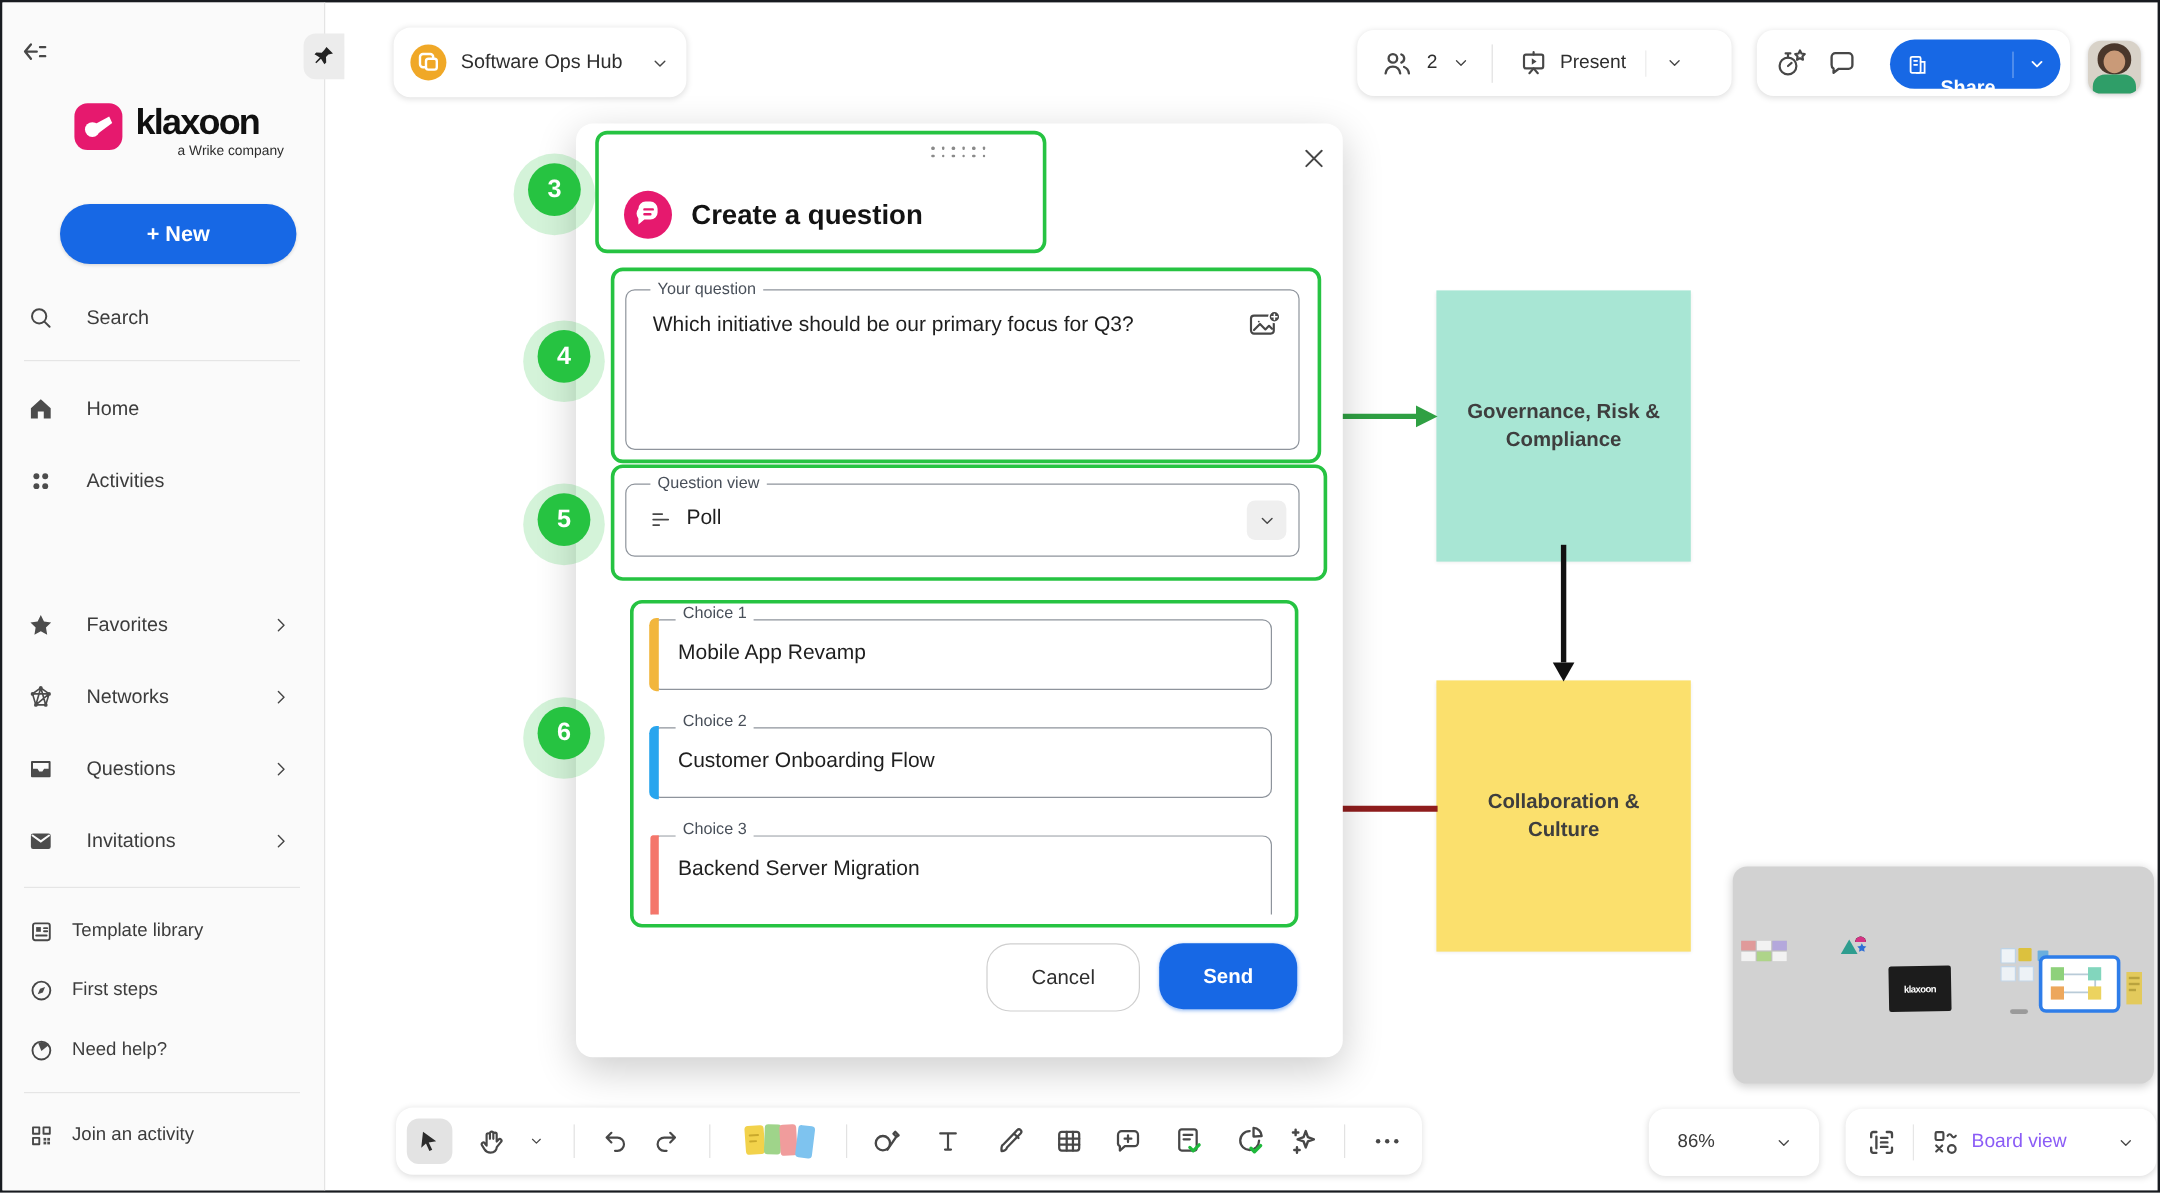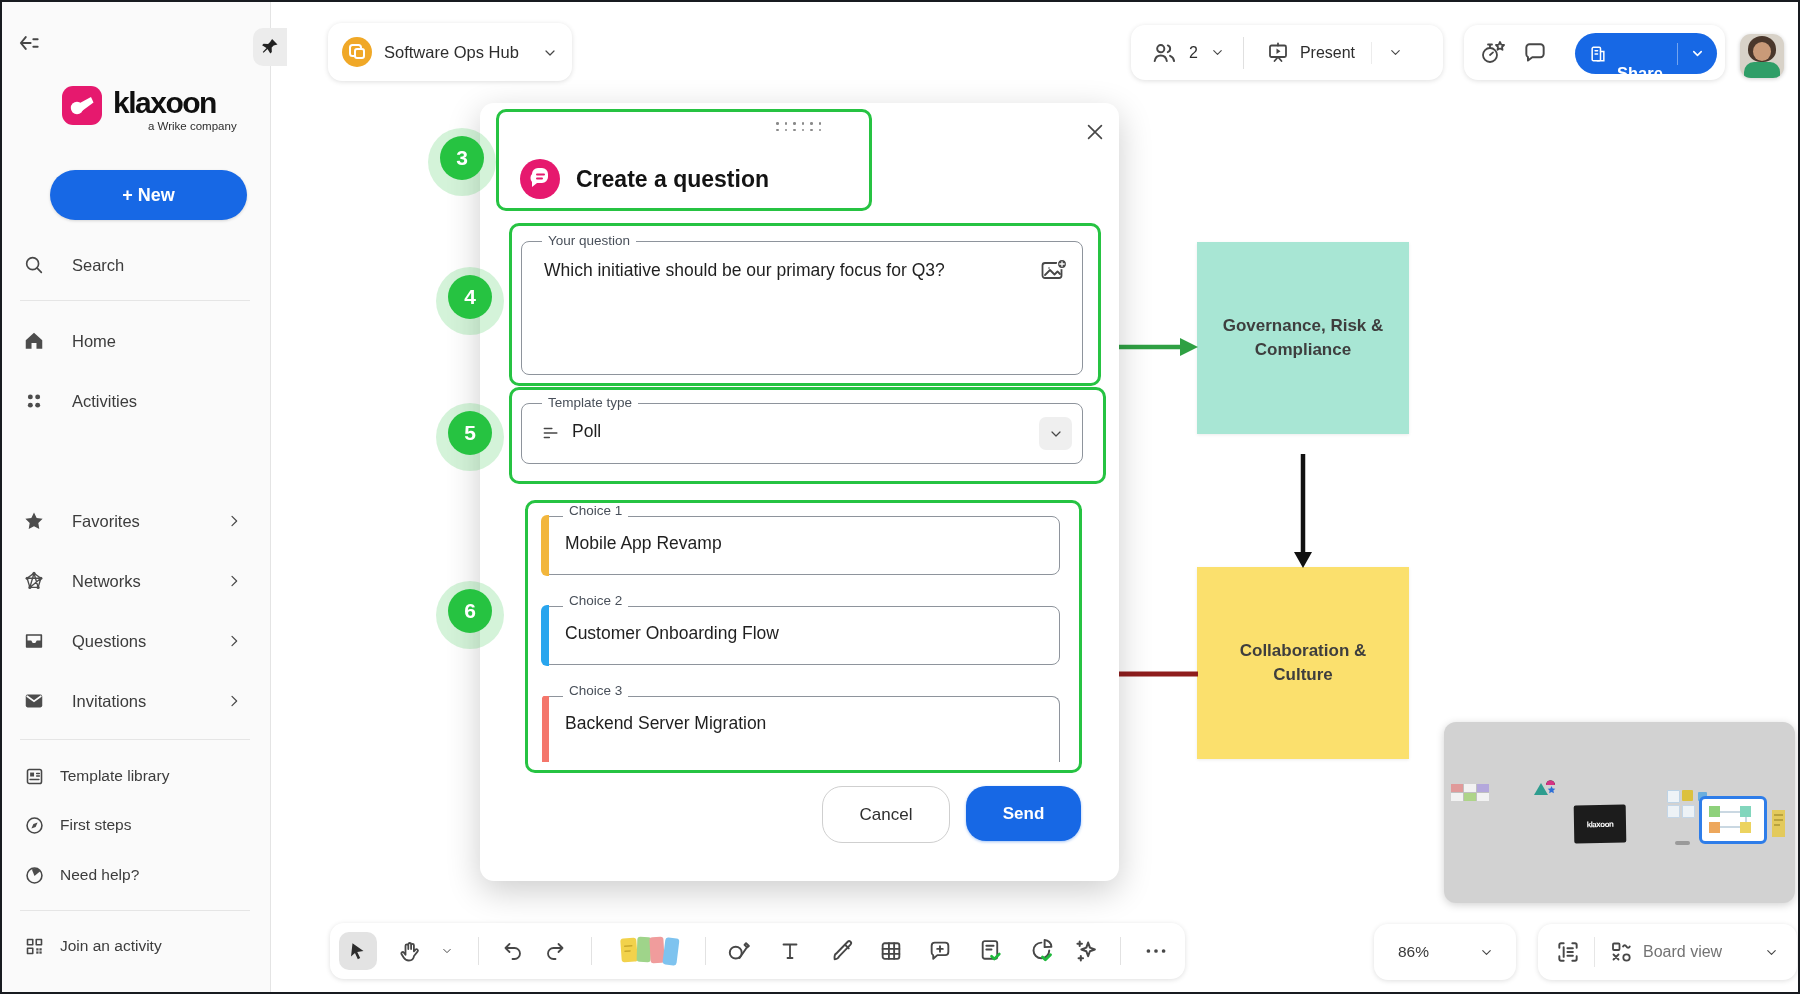--- a/index.html
+++ b/index.html
@@ -19,21 +19,21 @@
   .sb-row .sb-ic{width:24px;margin-left:20px;display:flex;justify-content:center;}
   .sb-row .sb-label{margin-left:26px;font-size:16.5px;color:#3c3c3c;}
   .sb-row .sb-chev{position:absolute;right:28px;color:#555;}
   .sb-row2 .sb-label{margin-left:14px;font-size:15.5px;color:#3c3c3c;}
 
   
   .pill{background:#fff;border-radius:14px;box-shadow:0 1px 5px rgba(0,0,0,.13);}
   .vdiv{width:1px;background:#e0e0e0;}
 
   
-  .sticky{width:212px;height:192px;display:flex;align-items:center;justify-content:center;text-align:center;font-weight:700;font-size:17px;color:#3e3e3e;white-space:pre-line;line-height:1.4;box-shadow:0 1px 3px rgba(0,0,0,.08);}
+  .sticky{width:212px;height:226px;display:flex;align-items:center;justify-content:center;text-align:center;font-weight:700;font-size:17px;color:#3e3e3e;white-space:pre-line;line-height:1.4;box-shadow:0 1px 3px rgba(0,0,0,.08);}
   .sticky-teal{background:#a8e6d4;}
   .sticky-yellow{background:#fbe06d;}
 
   
   #modal{left:478px;top:101px;width:639px;height:778px;background:#fff;border-radius:14px;box-shadow:0 10px 34px rgba(0,0,0,.20);z-index:40;}
   .greenbox{position:absolute;border:3px solid #26c342;border-radius:10px;}
   .drag-dots{left:296px;top:19px;width:46px;display:grid;grid-template-columns:repeat(6,1fr);grid-gap:4px 5px;}
   .drag-dots i{width:2.6px;height:2.6px;border-radius:50%;background:#8a8a8a;}
   .field{position:absolute;border:1.6px solid #8e949c;border-radius:8px;background:#fff;}
   .notch-label{position:absolute;font-size:13.5px;color:#49505a;background:#fff;padding:0 6px;line-height:14px;}
@@ -374,21 +374,21 @@
             <path class="ic" d="m5 17 5-5 4.5 4.5 3-3 2.5 2.5"></path>
             <circle cx="9" cy="10" r="0.8" fill="#474747"></circle>
             <circle cx="22" cy="6" r="4.6" fill="#474747" stroke="#fff" stroke-width="1.4"></circle>
             <path d="M22 3.8v4.4M19.8 6h4.4" stroke="#fff" stroke-width="1.3" stroke-linecap="round"></path>
           </svg>
       </span>
     </div>
 
     <div class="greenbox" style="left:29px;top:284px;width:591px;height:91px;"></div>
     <div class="field" style="left:41px;top:300px;width:560px;height:59px;">
-      <span class="notch-label" style="left:20px;top:-8px;">Template type</span>
+      <span class="notch-label" style="left:20px;top:-8px;">Question view</span>
       <span class="abs" style="left:19px;top:19px;">
         <svg width="20" height="20" viewBox="0 0 24 24">
             <path class="ic" stroke-width="2.1" d="M4 6.5h9M4 12h15M4 17.5h6"></path>
           </svg>
       </span>
       <span class="abs" style="left:50px;top:17px;font-size:17.5px;color:#1f1f1f;">Poll</span>
       <span class="abs" style="right:10px;top:13px;width:33px;height:33px;background:#efefef;border-radius:7px;display:flex;align-items:center;justify-content:center;">
         <svg width="16" height="16" viewBox="0 0 24 24">
             <path class="ic" stroke-width="2.2" d="m6 9 6 6 6-6"></path>
           </svg>
@@ -583,21 +583,21 @@
     </span>
     <span class="vdiv" style="height:30px;margin-left:13px;background:#e6e6e6;"></span>
     <span style="margin-left:14px;">
       <svg width="24" height="24" viewBox="0 0 24 24">
           <rect class="ic" x="4" y="3.5" width="6.5" height="6.5" rx="1"></rect>
           <path class="ic" d="M14 6.5c.9-1.7 2.5-1.7 3.4 0s2.5 1.7 3.4 0"></path>
           <path class="ic" d="m4.5 14.5 5 5M9.5 14.5l-5 5"></path>
           <circle class="ic" cx="17.5" cy="17.5" r="3.2"></circle>
         </svg>
     </span>
-    <span style="margin-left:10px;font-size:16px;color:#737373;">Board view</span>
+    <span style="margin-left:10px;font-size:16px;color:#8b5cf6;">Board view</span>
     <span class="abs" style="right:18px;top:21px;">
         <svg width="15" height="15" viewBox="0 0 24 24">
           <path class="ic" stroke-width="2.2" d="m6 9 6 6 6-6"></path>
         </svg>
       </span>
   </div>
 
 </div>
 
 </body></html>

